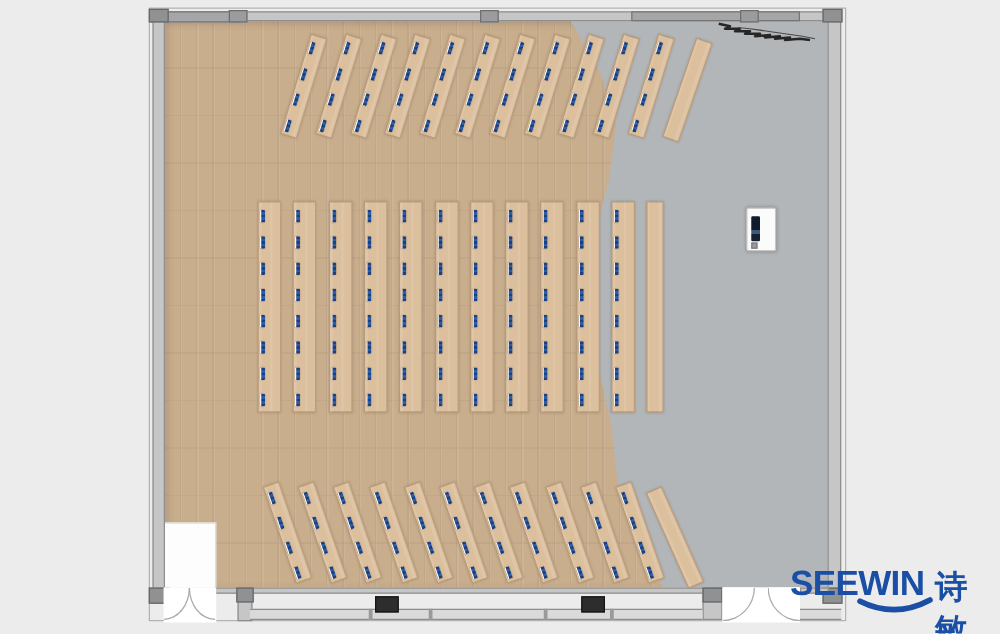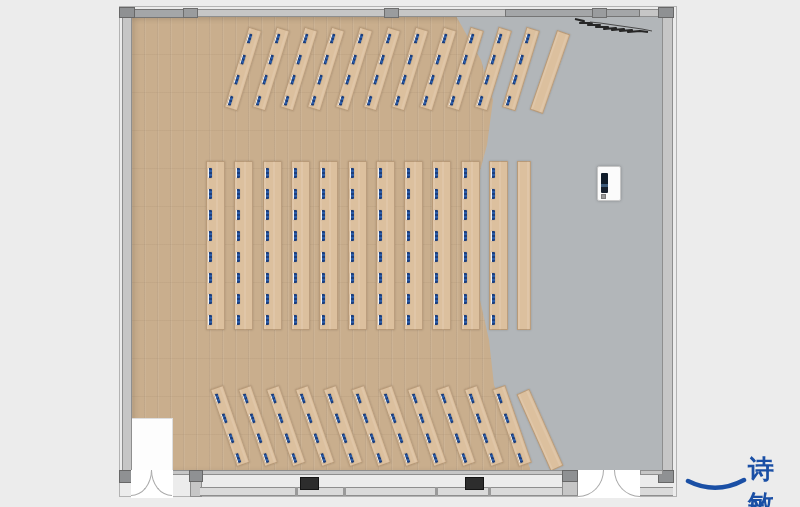--- a/index.html
+++ b/index.html
@@ -352,19 +352,20 @@
   <div class="sill" style="left:578px;top:470px;width:62px;height:28px;"></div>
   <div class="leaf leaf-l" style="left:578px;top:470px;width:26px;height:27px;"></div>
   <div class="leaf leaf-r" style="left:614px;top:470px;width:26px;height:27px;"></div>
 
   <svg style="left:570px;top:12px;" width="95" height="24" viewBox="0 0 95 24">
     <polyline points="5,7 14,9 10,11 22,11 18,13 30,13 26,15 38,15 34,17 46,16 42,18 54,17 50,19 62,18 58,20 70,19 78,20" fill="none" stroke="#262626" stroke-width="2" stroke-linejoin="round"></polyline>
     <polyline points="20,10 30,11 44,13 58,15 72,17 82,19" fill="none" stroke="#4a4a4a" stroke-width="1"></polyline>
   </svg>
 
   <div id="logo">
+    <span class="brand">SEEWIN</span>
     <svg width="64" height="18" viewBox="0 0 64 18">
       <path d="M4,4 Q32,18 60,3" fill="none" stroke="#1a4fa5" stroke-width="4.5" stroke-linecap="round"></path>
     </svg>
     <span class="brand-cn">诗敏</span>
   </div>
 
 </div>
 
 </body></html>

